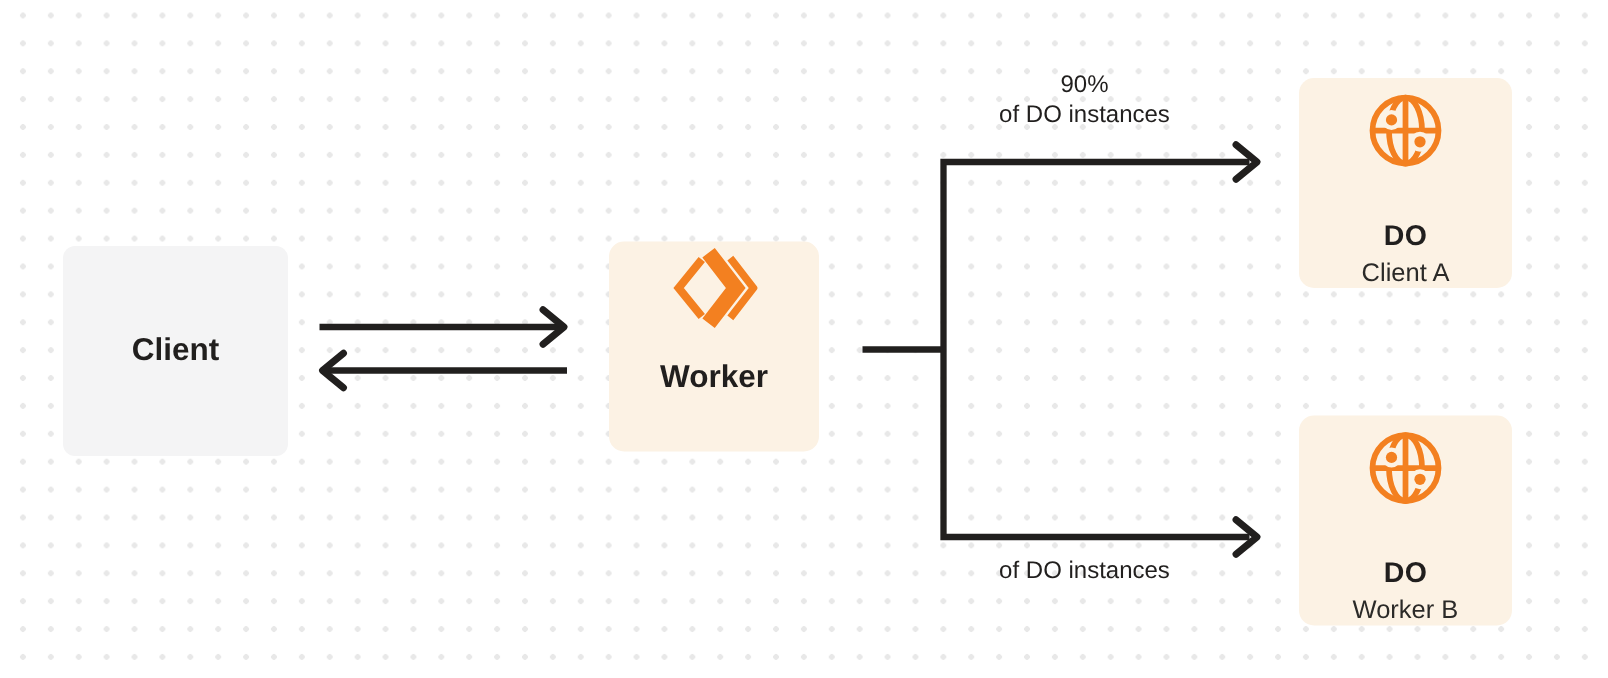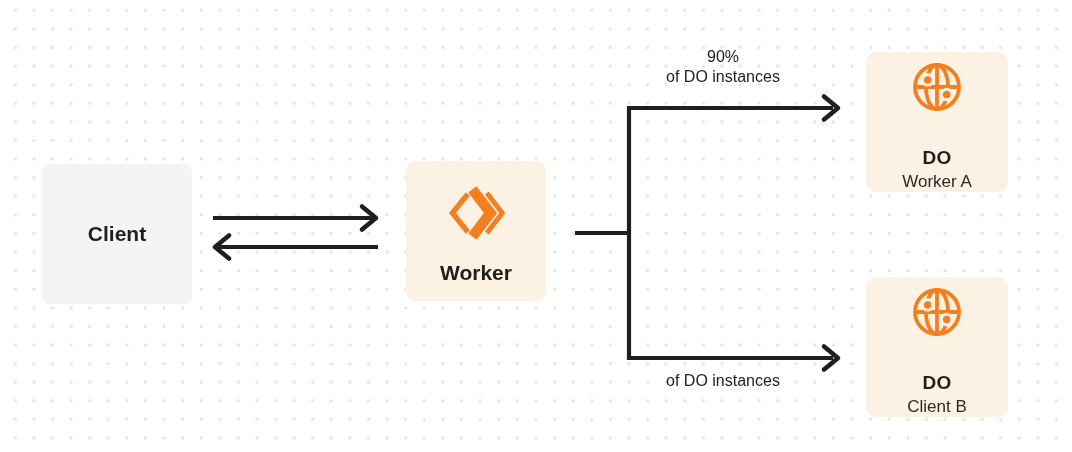--- a/index.html
+++ b/index.html
@@ -56,21 +56,20 @@
   .node-client .node-label {
     font-size: 21px;
     font-weight: 700;
   }
   .node-worker {
     left: 406px; top: 161px;
     width: 140px; height: 140px;
     background: var(--panel-cream, #fcf2e4);
     border-radius: 10px;
     justify-content: flex-start;
-    padding-top: 21px;
   }
   .node-worker .node-label {
     font-size: 21px;
     font-weight: 700;
     margin-top: 17px;
   }
   .node-do {
     left: 866px;
     width: 142px; height: 140px;
     background: var(--panel-cream, #fcf2e4);
@@ -163,38 +162,38 @@
         <line x1="4.5" y1="30" x2="55.5" y2="30"></line>
         <line x1="30" y1="4.5" x2="30" y2="55.5"></line>
         <ellipse cx="30" cy="30" rx="13.2" ry="26.4"></ellipse>
       </g>
       <circle class="g-halo" cx="18.8" cy="21.5" r="8"></circle>
       <circle class="g-dot" cx="18.8" cy="21.5" r="4.5"></circle>
       <circle class="g-halo" cx="41.6" cy="39" r="8"></circle>
       <circle class="g-dot" cx="41.6" cy="39" r="4.5"></circle>
     </svg>
     <span class="node-title">DO</span>
-    <span class="node-subtitle">Worker A</span>
+    <span class="node-subtitle">Client A</span>
   </div>
 
   <div class="node node-do node-do-b">
     <svg class="globe" viewBox="0 0 60 60" xmlns="http://www.w3.org/2000/svg">
       <g class="g-stroke" stroke-width="4.6">
         <circle cx="30" cy="30" r="26.4"></circle>
         <line x1="4.5" y1="30" x2="55.5" y2="30"></line>
         <line x1="30" y1="4.5" x2="30" y2="55.5"></line>
         <ellipse cx="30" cy="30" rx="13.2" ry="26.4"></ellipse>
       </g>
       <circle class="g-halo" cx="18.8" cy="21.5" r="8"></circle>
       <circle class="g-dot" cx="18.8" cy="21.5" r="4.5"></circle>
       <circle class="g-halo" cx="41.6" cy="39" r="8"></circle>
       <circle class="g-dot" cx="41.6" cy="39" r="4.5"></circle>
     </svg>
     <span class="node-title">DO</span>
-    <span class="node-subtitle">Client B</span>
+    <span class="node-subtitle">Worker B</span>
   </div>
 
   <div class="edge-label edge-label-top">
     <div>90%</div>
     <div>of DO instances</div>
   </div>
 
   <div class="edge-label edge-label-bottom">
     <div>of DO instances</div>
   </div>

